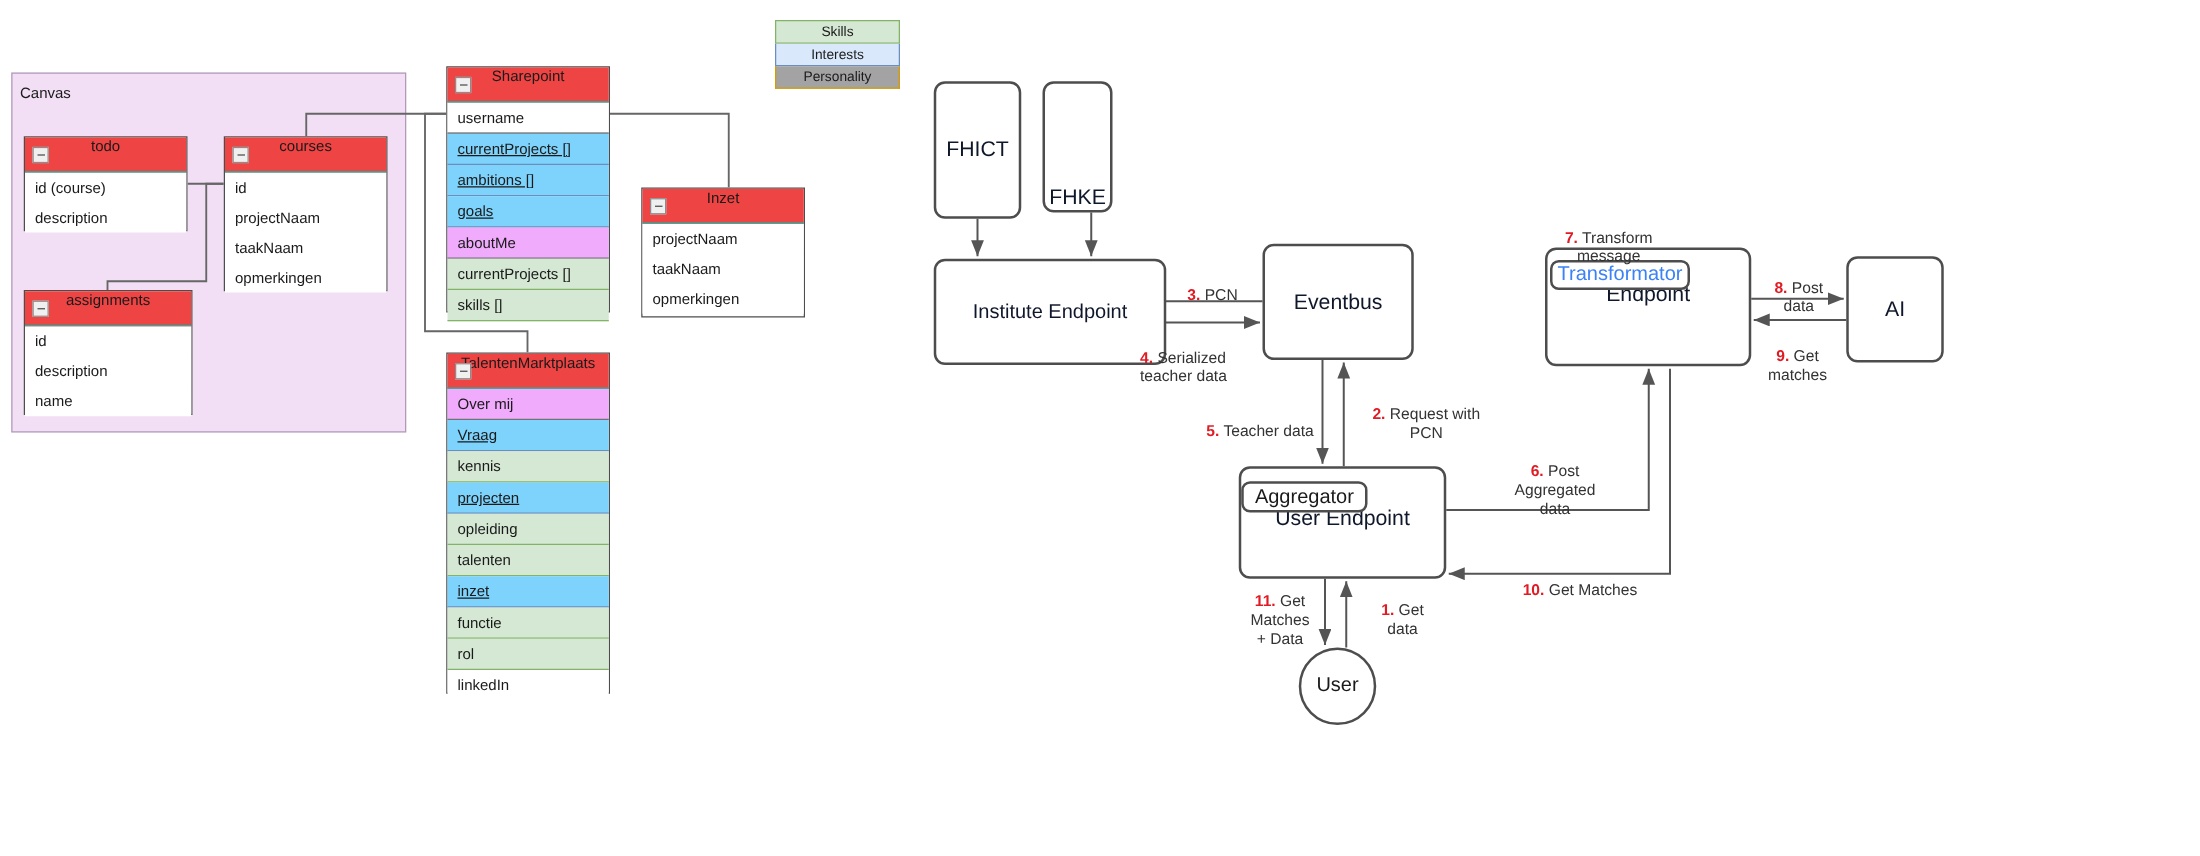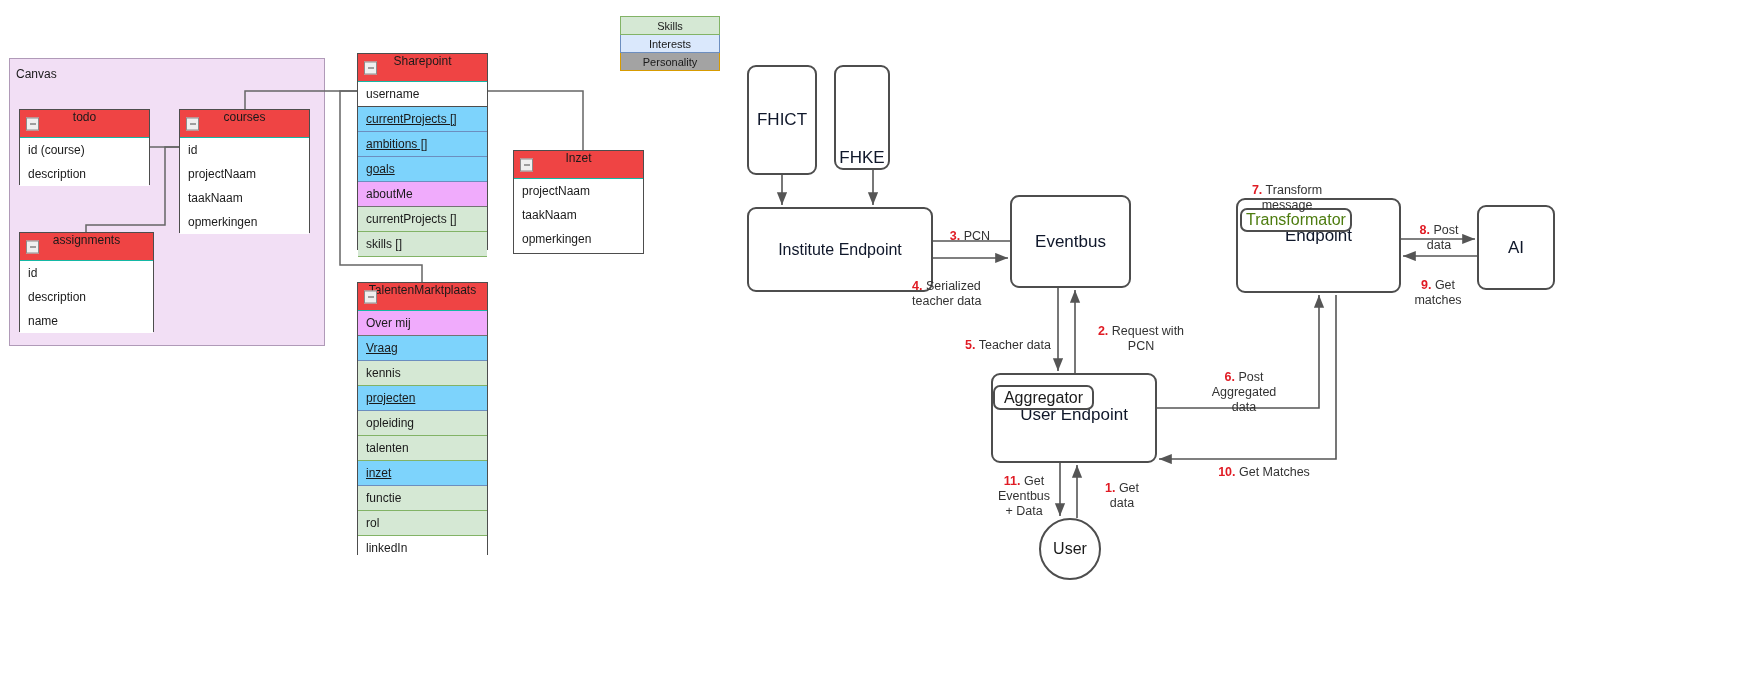--- a/index.html
+++ b/index.html
@@ -77,21 +77,21 @@
   #node-institute{left:747px;top:207px;width:186px;height:85px;font-size:16px;}
   #node-eventbus{left:1010px;top:195px;width:121px;height:93px;font-size:17px;}
   #node-transformator{left:1236px;top:198px;width:165px;height:95px;align-items:flex-start;}
   #node-transformator .inner-label{margin-top:26px;width:100%;text-align:center;font-size:17px;}
   #node-userendpoint{left:991px;top:373px;width:166px;height:90px;align-items:flex-start;}
   #node-userendpoint .inner-label{margin-top:30px;width:100%;text-align:center;font-size:17px;}
   #node-ai{left:1477px;top:205px;width:78px;height:85px;}
   #badge-transformator{
     left:1240px;top:208px;width:112px;height:24px;
     background:#ffffff;border:2px solid #4d4d4d;border-radius:7px;
-    display:flex;align-items:center;justify-content:center;font-size:16px;color:#4d7c0f;
+    display:flex;align-items:center;justify-content:center;font-size:16px;color:#3b82f6;
   }
   #badge-aggregator{
     left:993px;top:375px;width:101px;height:25px;
     background:#ffffff;border:2px solid #4d4d4d;border-radius:7px;
     display:flex;align-items:center;justify-content:center;font-size:16px;color:#1a1a1a;margin-top:10px;
   }
   #node-user{
     left:1039px;top:518px;width:62px;height:62px;border-radius:50%;
     background:#ffffff;border:2px solid #4d4d4d;
     display:flex;align-items:center;justify-content:center;font-size:16px;color:#1a1a1a;
@@ -313,15 +313,15 @@
 </div>
 <div class="abs flow-label" style="left:1404px;top:263px;width:68px;">
   <b>9.</b><span> Get
 matches</span>
 </div>
 <div class="abs flow-label" style="left:1205px;top:450px;width:118px;">
   <b>10.</b><span> Get Matches</span>
 </div>
 <div class="abs flow-label" style="left:985px;top:459px;width:78px;">
   <b>11.</b><span> Get
-Eventbus
+Matches
 + Data</span>
 </div>
 
 </body></html>

